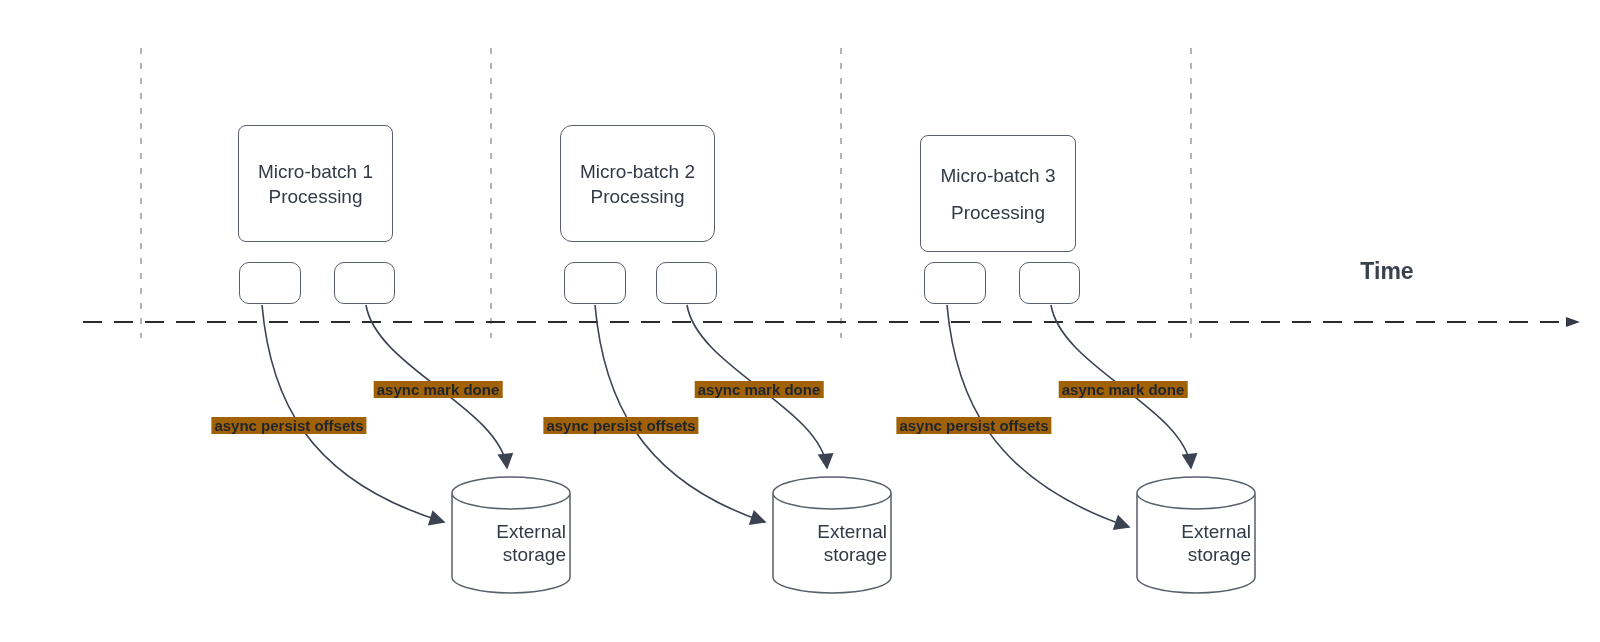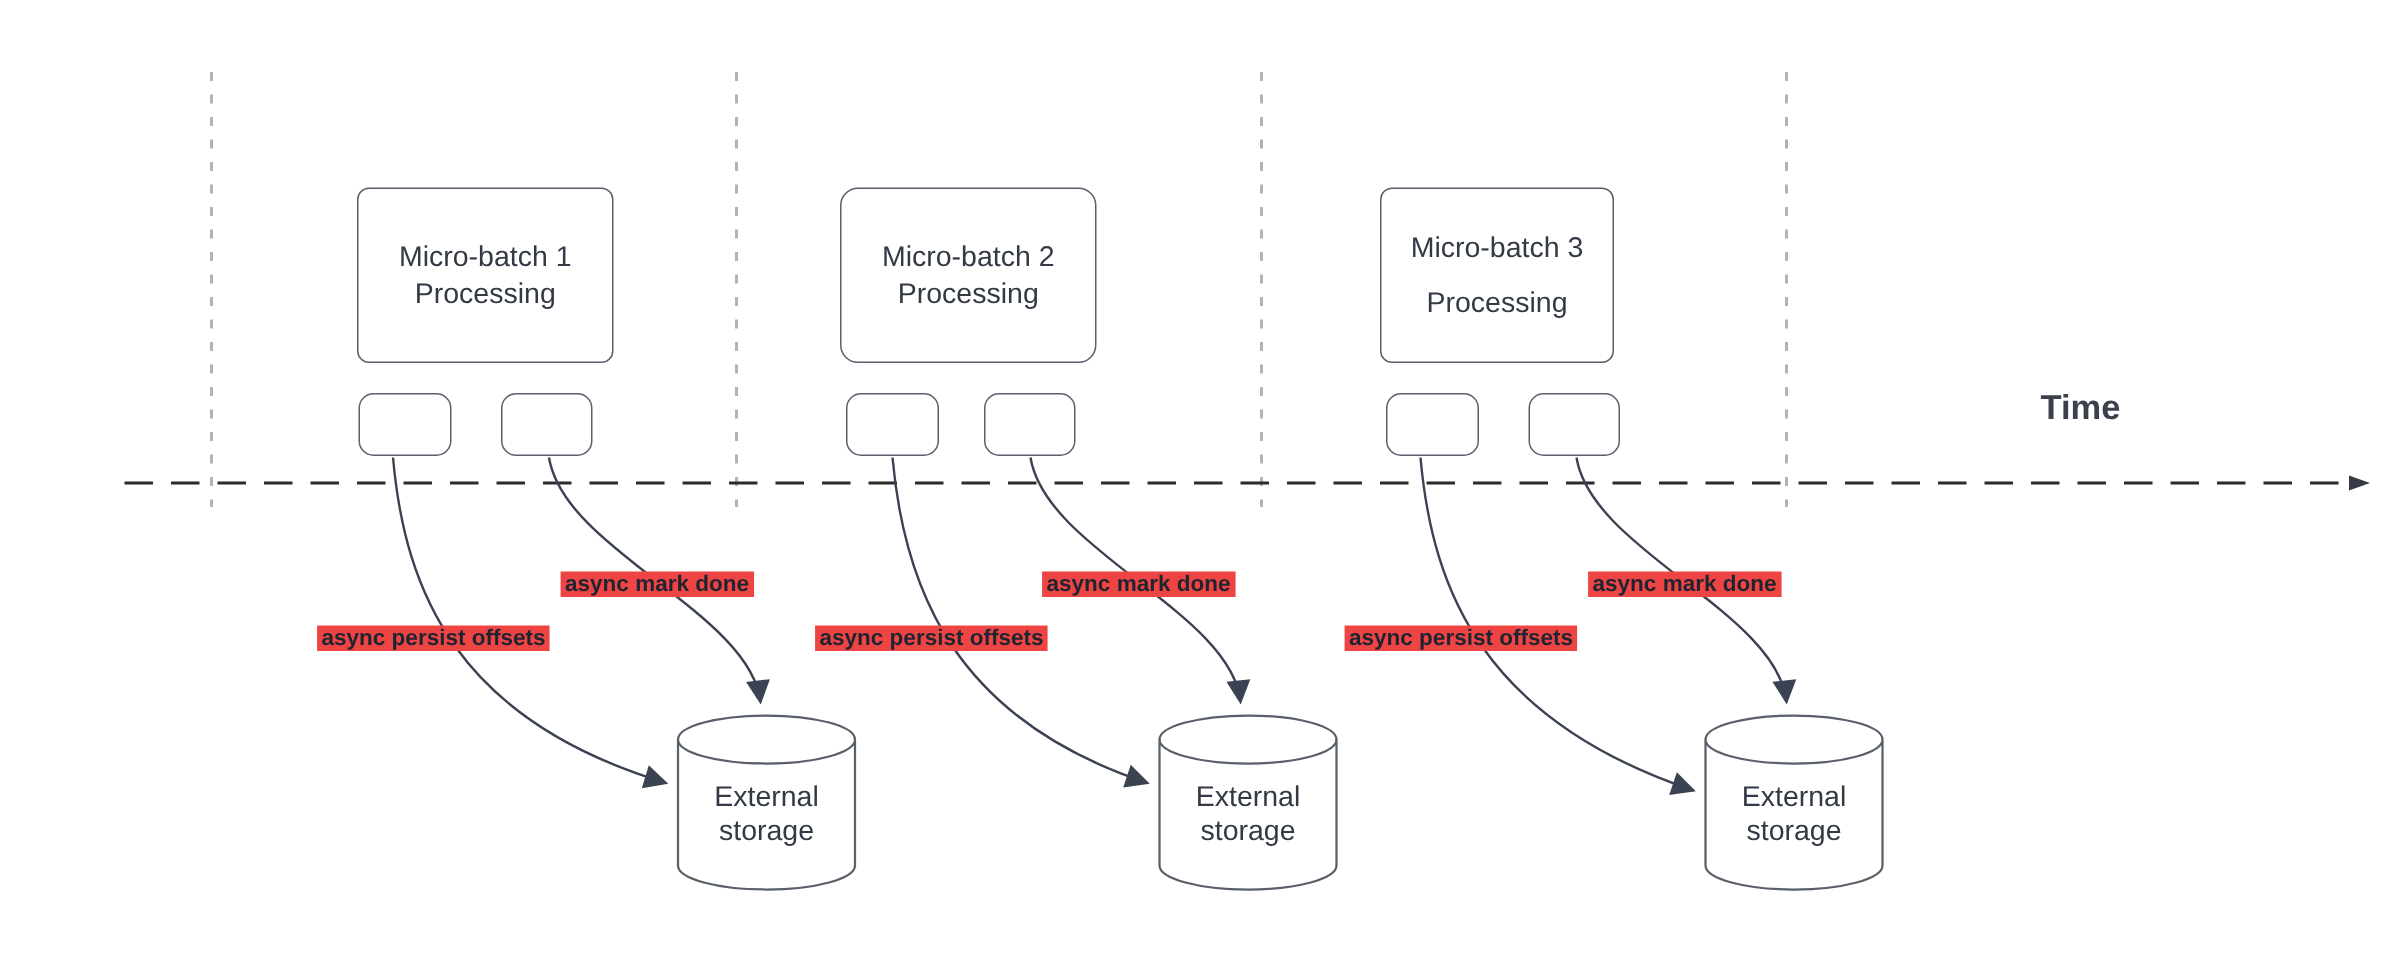--- a/index.html
+++ b/index.html
@@ -2,36 +2,36 @@
 <html><head>
 <meta charset="utf-8">
 <style>
   html,body{margin:0;padding:0;background:#ffffff;}
   .canvas{
     position:relative;width:1600px;height:642px;background:#ffffff;
     font-family:"Liberation Sans",sans-serif;overflow:hidden;
   }
   .layer-svg{position:absolute;left:0;top:0;width:1600px;height:642px;}
   .main-box{
-    position:absolute;width:171px;height:117px;box-sizing:border-box;
+    position:absolute;width:155px;height:117px;box-sizing:border-box;
     border:1.5px solid #59606b;border-radius:8px;background:#ffffff;
     display:flex;flex-direction:column;align-items:center;justify-content:center;
     font-size:19px;line-height:25px;color:#333a45;text-align:center;
   }
   .small-box{
     position:absolute;width:62px;height:42px;box-sizing:border-box;
     border:1.5px solid #59606b;border-radius:10px;background:#ffffff;
   }
   .arrow-label{
     position:absolute;transform:translateX(-50%);white-space:nowrap;
-    font-size:15px;font-weight:bold;color:#1f2530;background:#ef4444;
+    font-size:15px;font-weight:bold;color:#1f2530;background:#a16207;
     padding:0 3px;line-height:17px;
   }
   .cyl-label{
-    position:absolute;width:110px;text-align:center;
+    position:absolute;width:110px;text-align:right;
     font-size:19px;line-height:23px;color:#333a45;
   }
   .time-label{
     position:absolute;left:1337px;top:258px;width:100px;text-align:center;
     font-size:23px;line-height:27px;color:#3a414d;font-weight:bold;
   }
 </style>
 </head>
 <body>
 
@@ -84,21 +84,21 @@
   </div>
   <div class="small-box" style="left:564px;top:262px;"></div>
   <div class="small-box" style="left:656px;top:262px;width:61px;"></div>
   <div class="arrow-label" style="left:621px;top:417px;">async persist offsets</div>
   <div class="arrow-label" style="left:759px;top:381px;">async mark done</div>
   <div class="cyl-label" style="left:777px;top:520px;">
     <span>External</span><br>
     <span>storage</span>
   </div>
 
-  <div class="main-box" style="left:920px;top:125px;width:156px;gap:12px;">
+  <div class="main-box" style="left:920px;top:135px;width:156px;gap:12px;">
     <span>Micro-batch 3</span>
     <span>Processing</span>
   </div>
   <div class="small-box" style="left:924px;top:262px;"></div>
   <div class="small-box" style="left:1019px;top:262px;width:61px;"></div>
   <div class="arrow-label" style="left:974px;top:417px;">async persist offsets</div>
   <div class="arrow-label" style="left:1123px;top:381px;">async mark done</div>
   <div class="cyl-label" style="left:1141px;top:520px;">
     <span>External</span><br>
     <span>storage</span>

